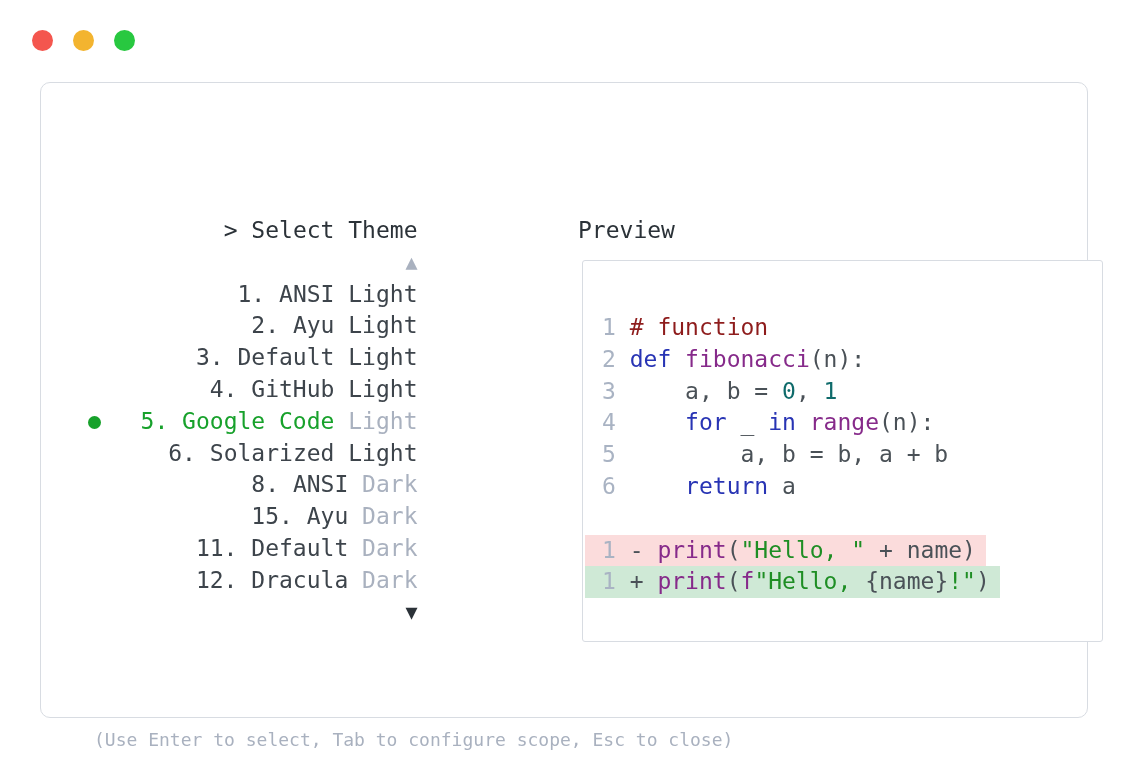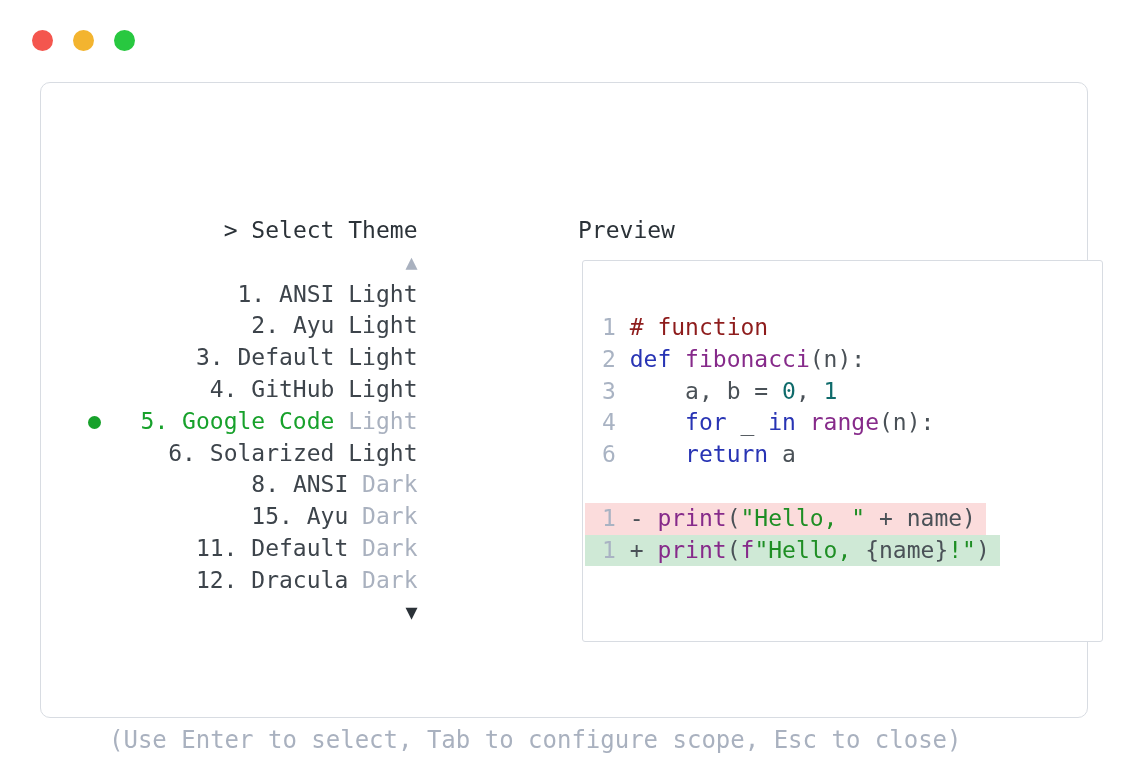--- a/index.html
+++ b/index.html
@@ -24,22 +24,22 @@
   .left-col{position:absolute;left:58px;top:132px;font-size:23px;color:var(--text_item);}
   .row{height:31.8px;line-height:31.8px;white-space:pre;position:relative;text-align:right;}
   .prompt{color:var(--text_dark);}
   .scroll-up{color:var(--dim);font-size:20px;}
   .scroll-down{color:var(--text_dark);font-size:20px;}
   .item-sel{color:var(--selected_green);}
   .variant-dim{color:var(--dim);}
   .sel-dot{position:absolute;left:-11px;top:10px;width:13px;height:13px;border-radius:50%;
            background:var(--selected_green);display:inline-block;}
 
-  .help{position:absolute;left:68px;top:641px;height:32px;line-height:32px;
-        font-size:24px;color:var(--dim);white-space:pre;}
+  .help{position:absolute;left:53px;top:641px;height:32px;line-height:32px;
+        font-size:18px;color:var(--dim);white-space:pre;}
 
   
   .preview-label{position:absolute;left:537px;top:132px;height:31.8px;line-height:31.8px;
                  font-size:23px;color:var(--text_dark);}
   .preview-box{position:absolute;left:541px;top:177px;width:521px;height:382px;
                border:1px solid var(--panel_border);border-radius:3px;background:#fff;}
   .code{position:absolute;left:0;top:51px;width:100%;font-size:23px;}
   .code-row{height:31.8px;line-height:31.8px;white-space:pre;padding-left:2px;}
   .code-inner{display:inline-block;height:31.8px;padding:0 10px 0 17px;}
   .bg-del .code-inner{background:var(--diff_del_bg);}
@@ -84,20 +84,21 @@
   <div class="help">(Use Enter to select, Tab to configure scope, Esc to close)</div>
 
   <div class="preview-label">Preview</div>
 
   <div class="preview-box">
     <div class="code" id="code-lines">
         <div class="code-row"><span class="code-inner"><span class="ln">1 </span><span class="tk-com"># function</span></span></div>
         <div class="code-row"><span class="code-inner"><span class="ln">2 </span><span class="tk-kw">def</span><span class="tk-plain"> </span><span class="tk-fn">fibonacci</span><span class="tk-plain">(n):</span></span></div>
         <div class="code-row"><span class="code-inner"><span class="ln">3 </span><span class="tk-plain">    a, b = </span><span class="tk-num">0</span><span class="tk-plain">, </span><span class="tk-num">1</span></span></div>
         <div class="code-row"><span class="code-inner"><span class="ln">4 </span><span class="tk-plain">    </span><span class="tk-kw">for</span><span class="tk-plain"> _ </span><span class="tk-kw">in</span><span class="tk-plain"> </span><span class="tk-fn">range</span><span class="tk-plain">(n):</span></span></div>
+        <div class="code-row"><span class="code-inner"><span class="ln">5 </span><span class="tk-plain">        a, b = b, a + b</span></span></div>
         <div class="code-row"><span class="code-inner"><span class="ln">6 </span><span class="tk-plain">    </span><span class="tk-kw">return</span><span class="tk-plain"> a</span></span></div>
         <div class="code-row"></div>
         <div class="code-row bg-del"><span class="code-inner"><span class="ln">1 </span><span class="tk-plain">- </span><span class="tk-fn">print</span><span class="tk-plain">(</span><span class="tk-str">"Hello, "</span><span class="tk-plain"> + name)</span></span></div>
         <div class="code-row bg-add"><span class="code-inner"><span class="ln">1 </span><span class="tk-plain">+ </span><span class="tk-fn">print</span><span class="tk-plain">(</span><span class="tk-fn">f</span><span class="tk-str">"Hello, </span><span class="tk-plain">{name}</span><span class="tk-str">!"</span><span class="tk-plain">)</span></span></div>
       </div>
   </div>
 
 </div>
 
 </body></html>

